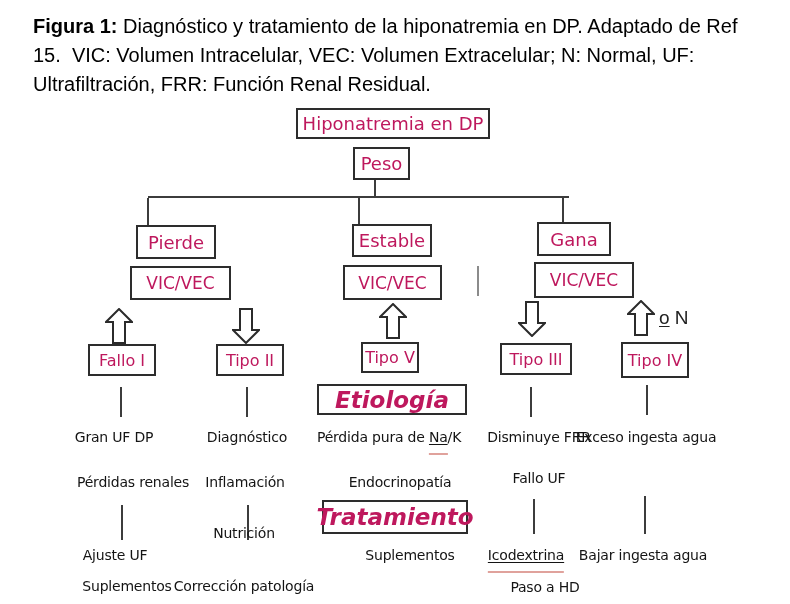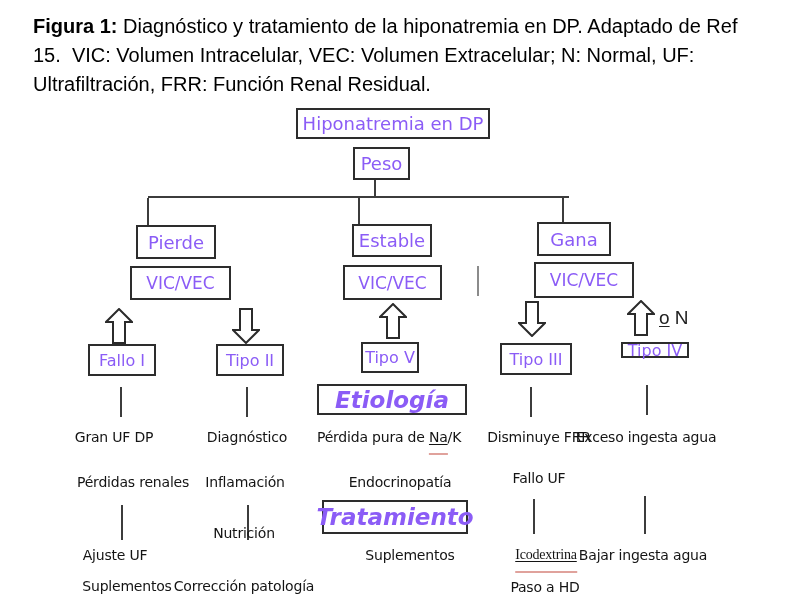--- a/index.html
+++ b/index.html
@@ -4,21 +4,21 @@
 <style>
   html,body{margin:0;padding:0;background:#fff;}
   #canvas{position:relative;width:790px;height:604px;background:#ffffff;overflow:hidden;
           font-family:"DejaVu Sans",sans-serif;color:#161616;}
   
   #caption{position:absolute;left:33px;top:12px;width:730px;
            font-family:Liberation Sans, sans-serif;font-size:20px;line-height:29px;color:#000;}
   #caption b{font-weight:bold;}
   
   .box{position:absolute;border:2px solid #2d2d2d;background:#fff;box-sizing:border-box;
-       display:flex;align-items:center;justify-content:center;white-space:nowrap;color:#8b5cf6;}
+       display:flex;align-items:center;justify-content:center;white-space:nowrap;color:#be185d;}
   .f18{font-size:18px;} .f17{font-size:17px;} .f16{font-size:16px;}
   .hdr{font-weight:bold;font-style:italic;font-size:23px;}
   
   .vline{position:absolute;width:2px;background:#3c3c3c;}
   .hline{position:absolute;height:2px;background:#3c3c3c;}
   
   .lbl{position:absolute;transform:translateX(-50%);white-space:nowrap;
        font-size:14px;letter-spacing:-0.2px;color:#141414;}
   .u-red{text-decoration:underline;text-underline-offset:2px;border-bottom:2px solid #e0a29c;padding-bottom:8px;}
   .u-gray{text-decoration:underline;text-underline-offset:2px;}
@@ -33,21 +33,21 @@
   #b-pierde{left:136px;top:225px;width:80px;height:34px;}
   #b-estable{left:352px;top:224px;width:80px;height:33px;}
   #b-gana{left:537px;top:222px;width:74px;height:34px;}
   #b-vv1{left:130px;top:266px;width:101px;height:34px;}
   #b-vv2{left:343px;top:265px;width:99px;height:35px;}
   #b-vv3{left:534px;top:262px;width:100px;height:36px;}
   #b-t1{left:88px;top:344px;width:68px;height:32px;}
   #b-t2{left:216px;top:344px;width:68px;height:32px;}
   #b-t5{left:361px;top:342px;width:58px;height:31px;}
   #b-t3{left:500px;top:343px;width:72px;height:32px;}
-  #b-t4{left:621px;top:342px;width:68px;height:16px;}
+  #b-t4{left:621px;top:342px;width:68px;height:36px;}
   #b-etio{left:317px;top:384px;width:150px;height:31px;}
   #b-trat{left:322px;top:500px;width:146px;height:34px;}
   
   #ln-peso-drop{left:374px;top:180px;height:17px;}
   #ln-h{left:148px;top:196px;width:421px;}
   #ln-s1{left:147px;top:198px;height:27px;}
   #ln-s2{left:358px;top:198px;height:26px;}
   #ln-s3{left:562px;top:198px;height:24px;}
   #ln-stray{left:477px;top:266px;height:30px;background:#8b8b8b;}
   #ln-e1{left:120px;top:387px;height:30px;}
@@ -60,21 +60,21 @@
   #ln-r4{left:644px;top:496px;height:38px;}
   
   #ar1{left:105px;top:308px;} #ar2{left:232px;top:308px;} #ar3{left:379px;top:303px;}
   #ar4{left:518px;top:301px;} #ar5{left:627px;top:300px;}
   
   #l-e11{left:114px;top:429px;} #l-e21{left:247px;top:429px;} #l-e31{left:389px;top:429px;}
   #l-e41{left:539px;top:429px;} #l-e51{left:646px;top:429px;}
   #l-e12{left:133px;top:474px;} #l-e22{left:245px;top:474px;} #l-e32{left:400px;top:474px;}
   #l-e42{left:539px;top:470px;}
   #l-t11{left:115px;top:547px;} #l-t21{left:244px;top:525px;} #l-t31{left:410px;top:547px;}
-  #l-t41{left:546px;top:547px;font-family:Liberation Serif, serif;} #l-t51{left:643px;top:547px;}
+  #l-t41{left:526px;top:547px;} #l-t51{left:643px;top:547px;}
   #l-t12{left:127px;top:578px;} #l-t22{left:244px;top:578px;} #l-t42{left:545px;top:579px;}
 </style>
 </head>
 <body>
 
 <div id="canvas">
 
   <div id="caption">
     <div><b>Figura 1:</b><span> Diagnóstico y tratamiento de la hiponatremia en DP. Adaptado de Ref</span></div>
     <div>15.&nbsp; VIC: Volumen Intracelular, VEC: Volumen Extracelular; N: Normal, UF:</div>

